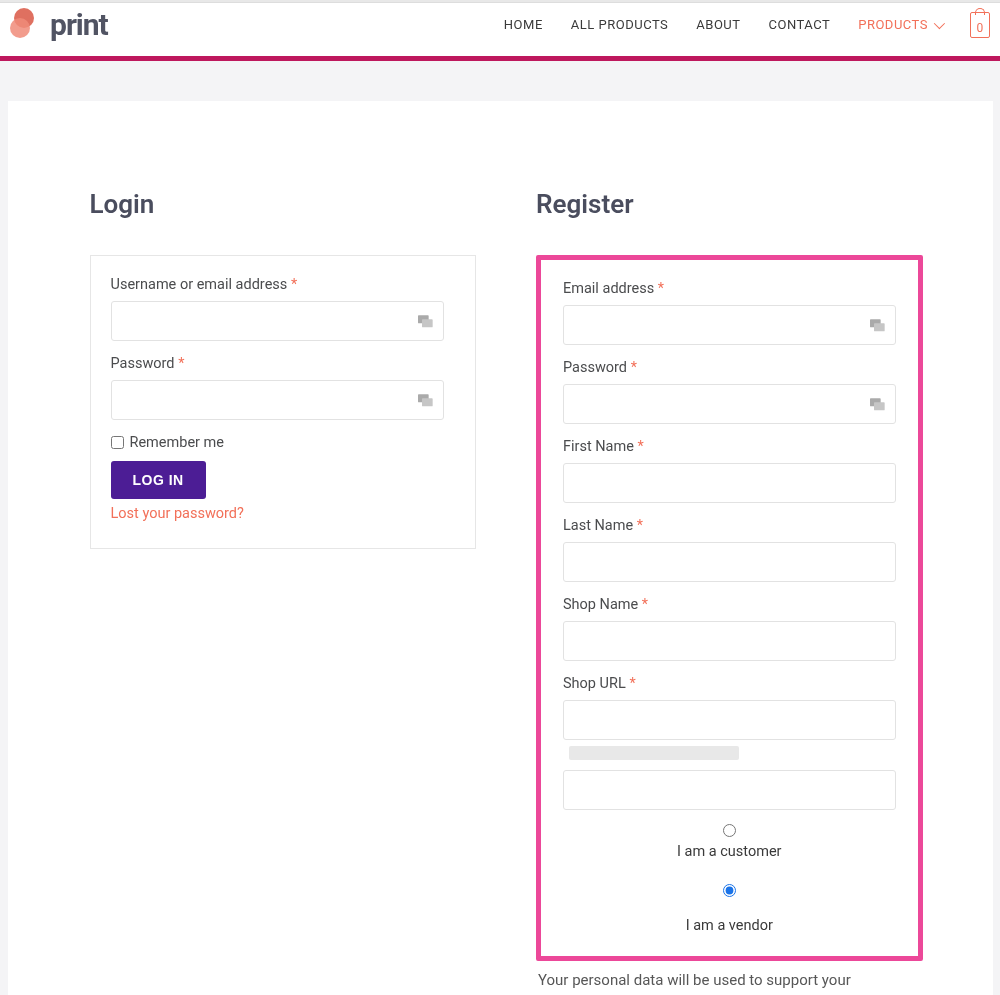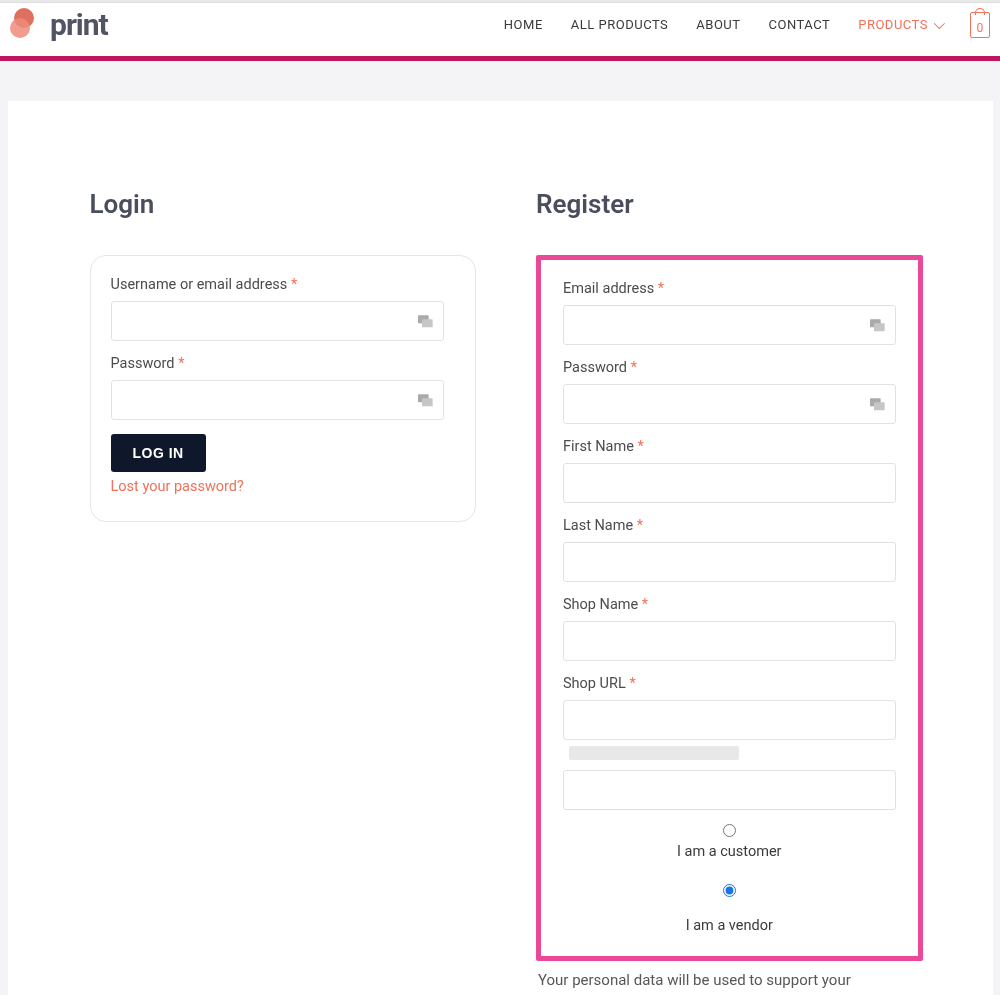--- a/index.html
+++ b/index.html
@@ -114,21 +114,21 @@
     min-width: 0;
   }
   h2 {
     font-size: 26px;
     color: #4a4d5e;
     font-weight: 600;
     margin-bottom: 36px;
   }
   .form-box {
     border: 1px solid #e6e6e6;
-    border-radius: 16px;
+    border-radius: 0;
     padding: 20px 31px 26px 20px;
   }
   .register-box {
     border: 5px solid #ec4899;
     border-radius: 2px;
     padding: 20px 22px 18px 22px;
   }
   .field {
     margin-bottom: 14px;
   }
@@ -165,21 +165,21 @@
   .remember {
     display: flex;
     align-items: center;
     gap: 6px;
     font-size: 14.5px;
     color: #4b4c4e;
     margin-bottom: 10px;
   }
   .remember input { width: 13px; height: 13px; }
   .btn {
-    background: #0f172a;
+    background: #4c1d95;
     color: #fff;
     border: none;
     padding: 11px 22px;
     font-size: 14px;
     font-weight: 600;
     letter-spacing: .5px;
     border-radius: 3px;
     cursor: pointer;
   }
   .lost {
@@ -273,20 +273,24 @@
           <div class="input-wrap">
             <input type="password" style="">
             <span class="pw-icon">
               <svg viewBox="0 0 24 20">
                   <rect x="0" y="0" width="16" height="12" rx="1" fill="#666"></rect>
                   <rect x="6" y="6" width="16" height="12" rx="1" fill="#999"></rect>
                 </svg>
             </span>
           </div>
         </div>
+        <label class="remember">
+          <input type="checkbox" style="">
+          <span>Remember me</span>
+        </label>
         <button class="btn">LOG IN</button>
         <div class="lost">
           <a>Lost your password?</a>
         </div>
       </div>
     </div>
 
     <div class="col">
       <h2>Register</h2>
 

